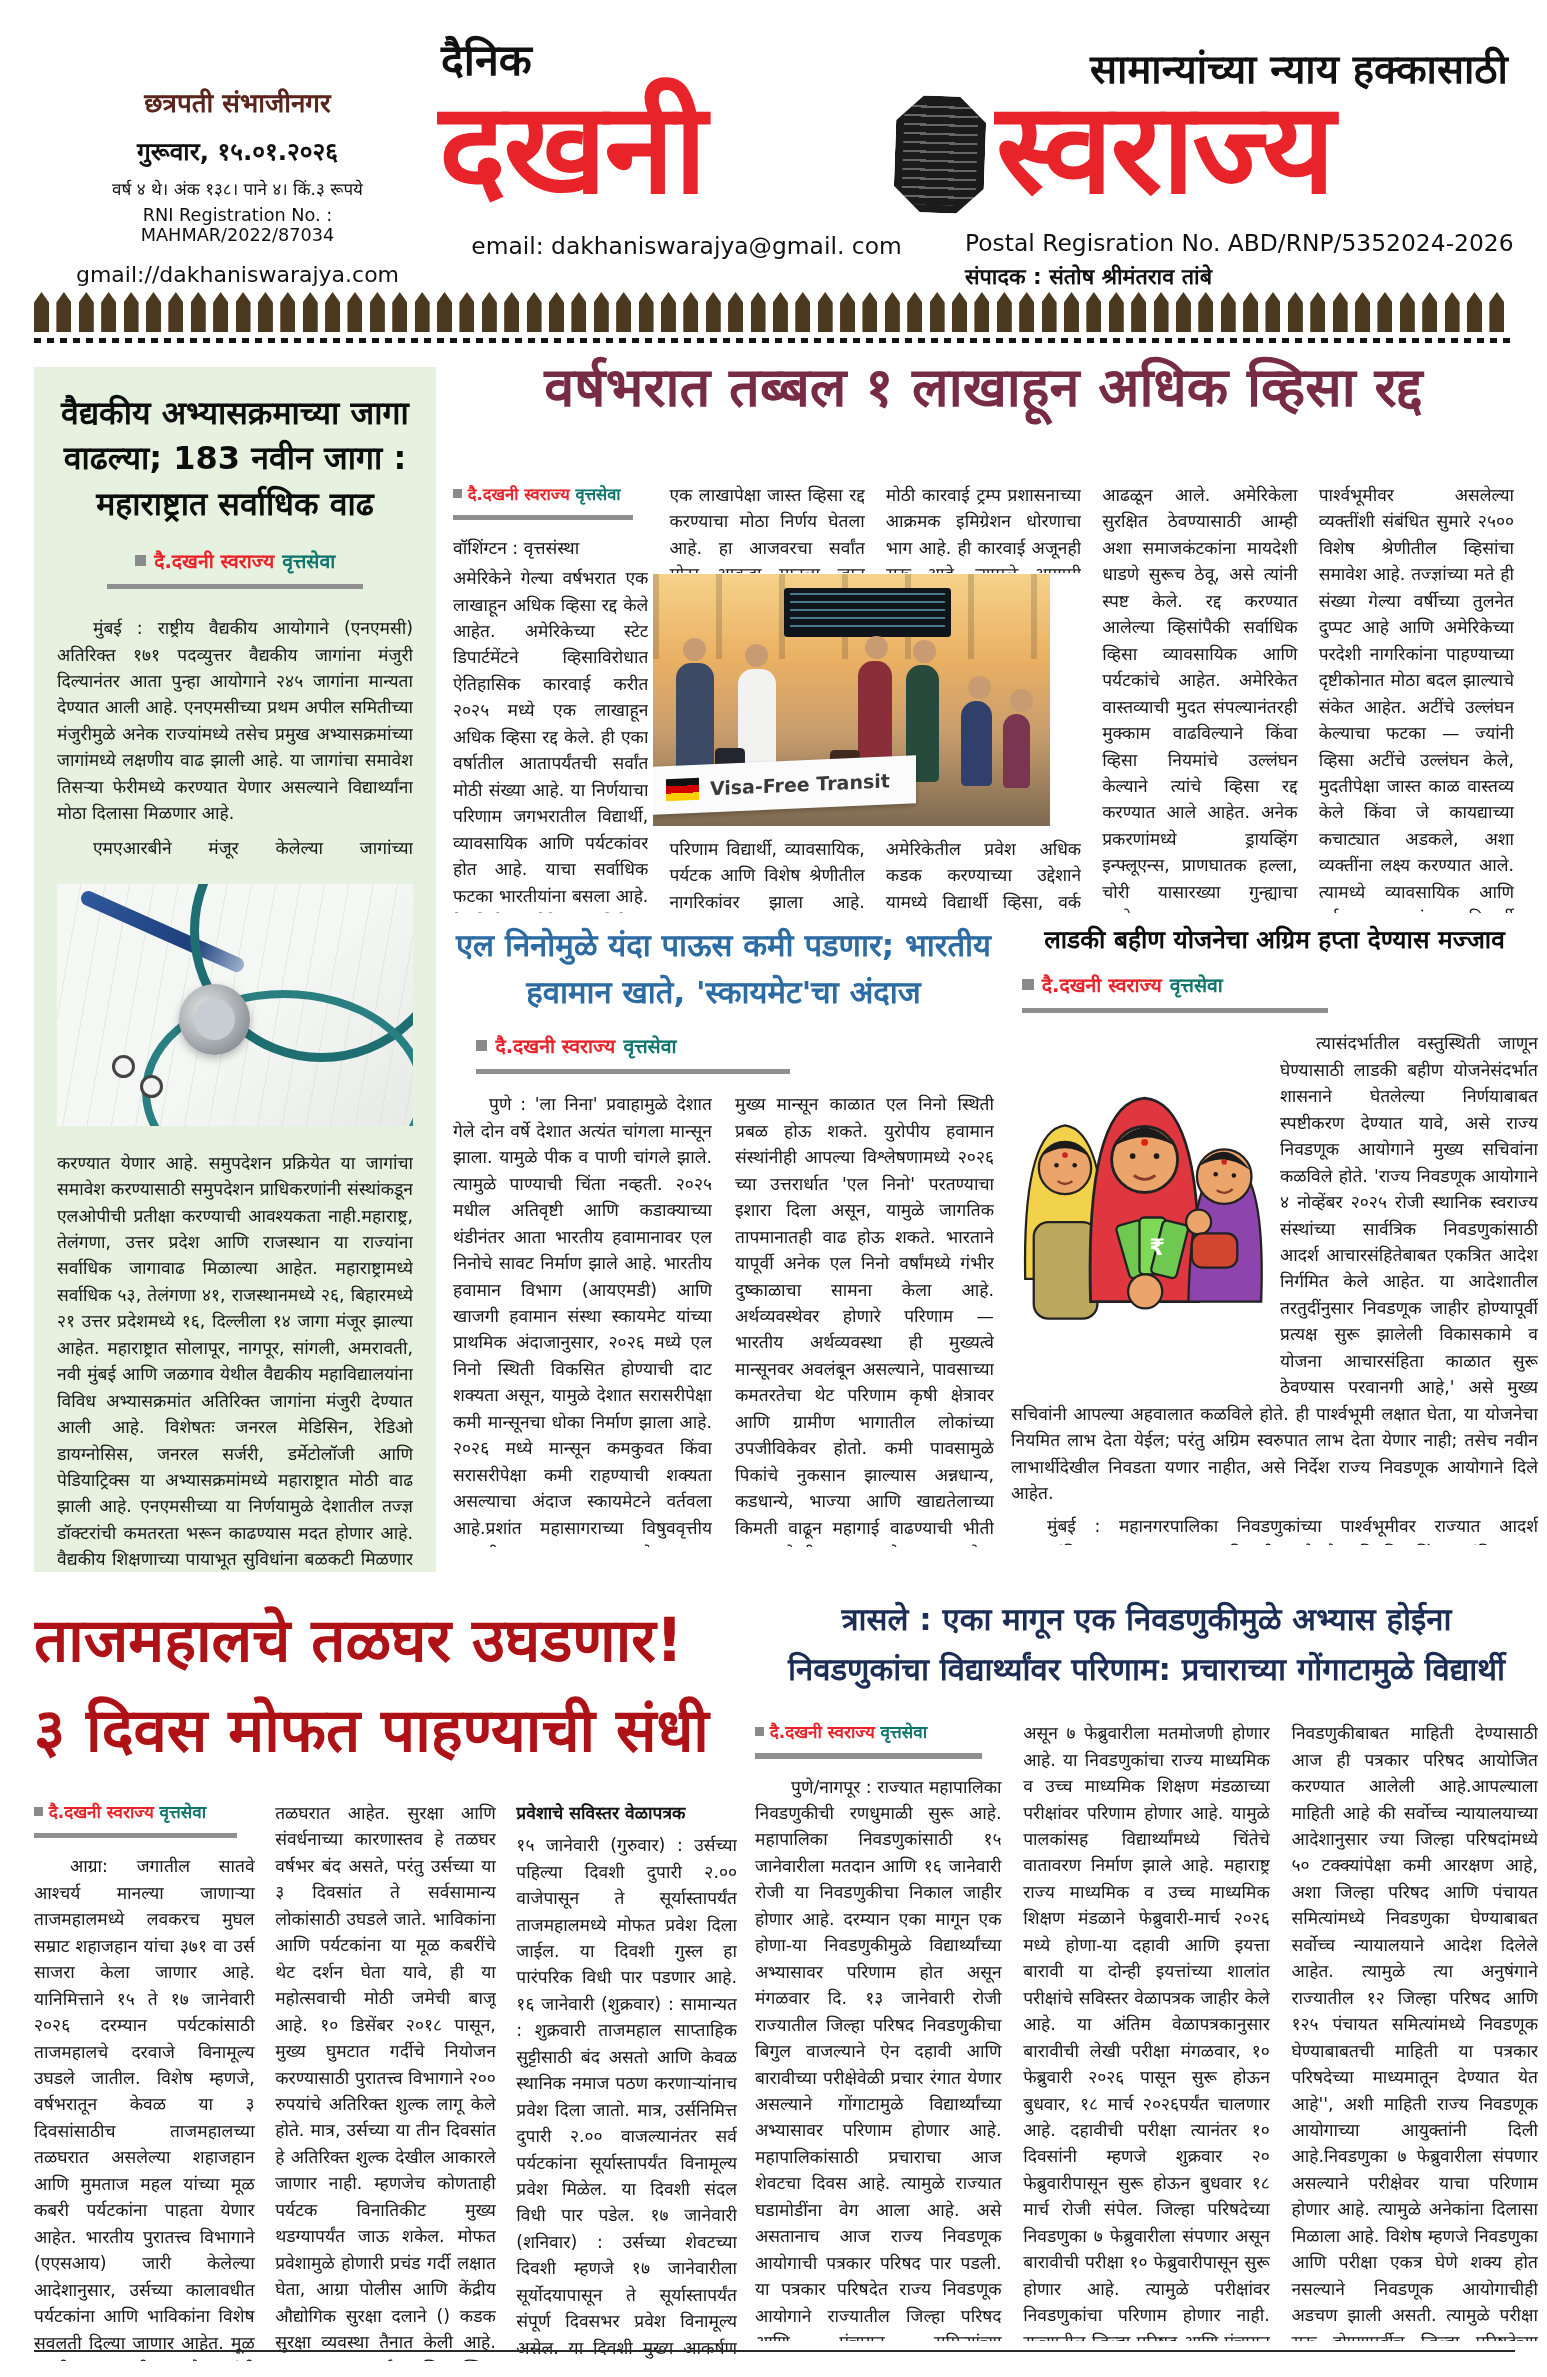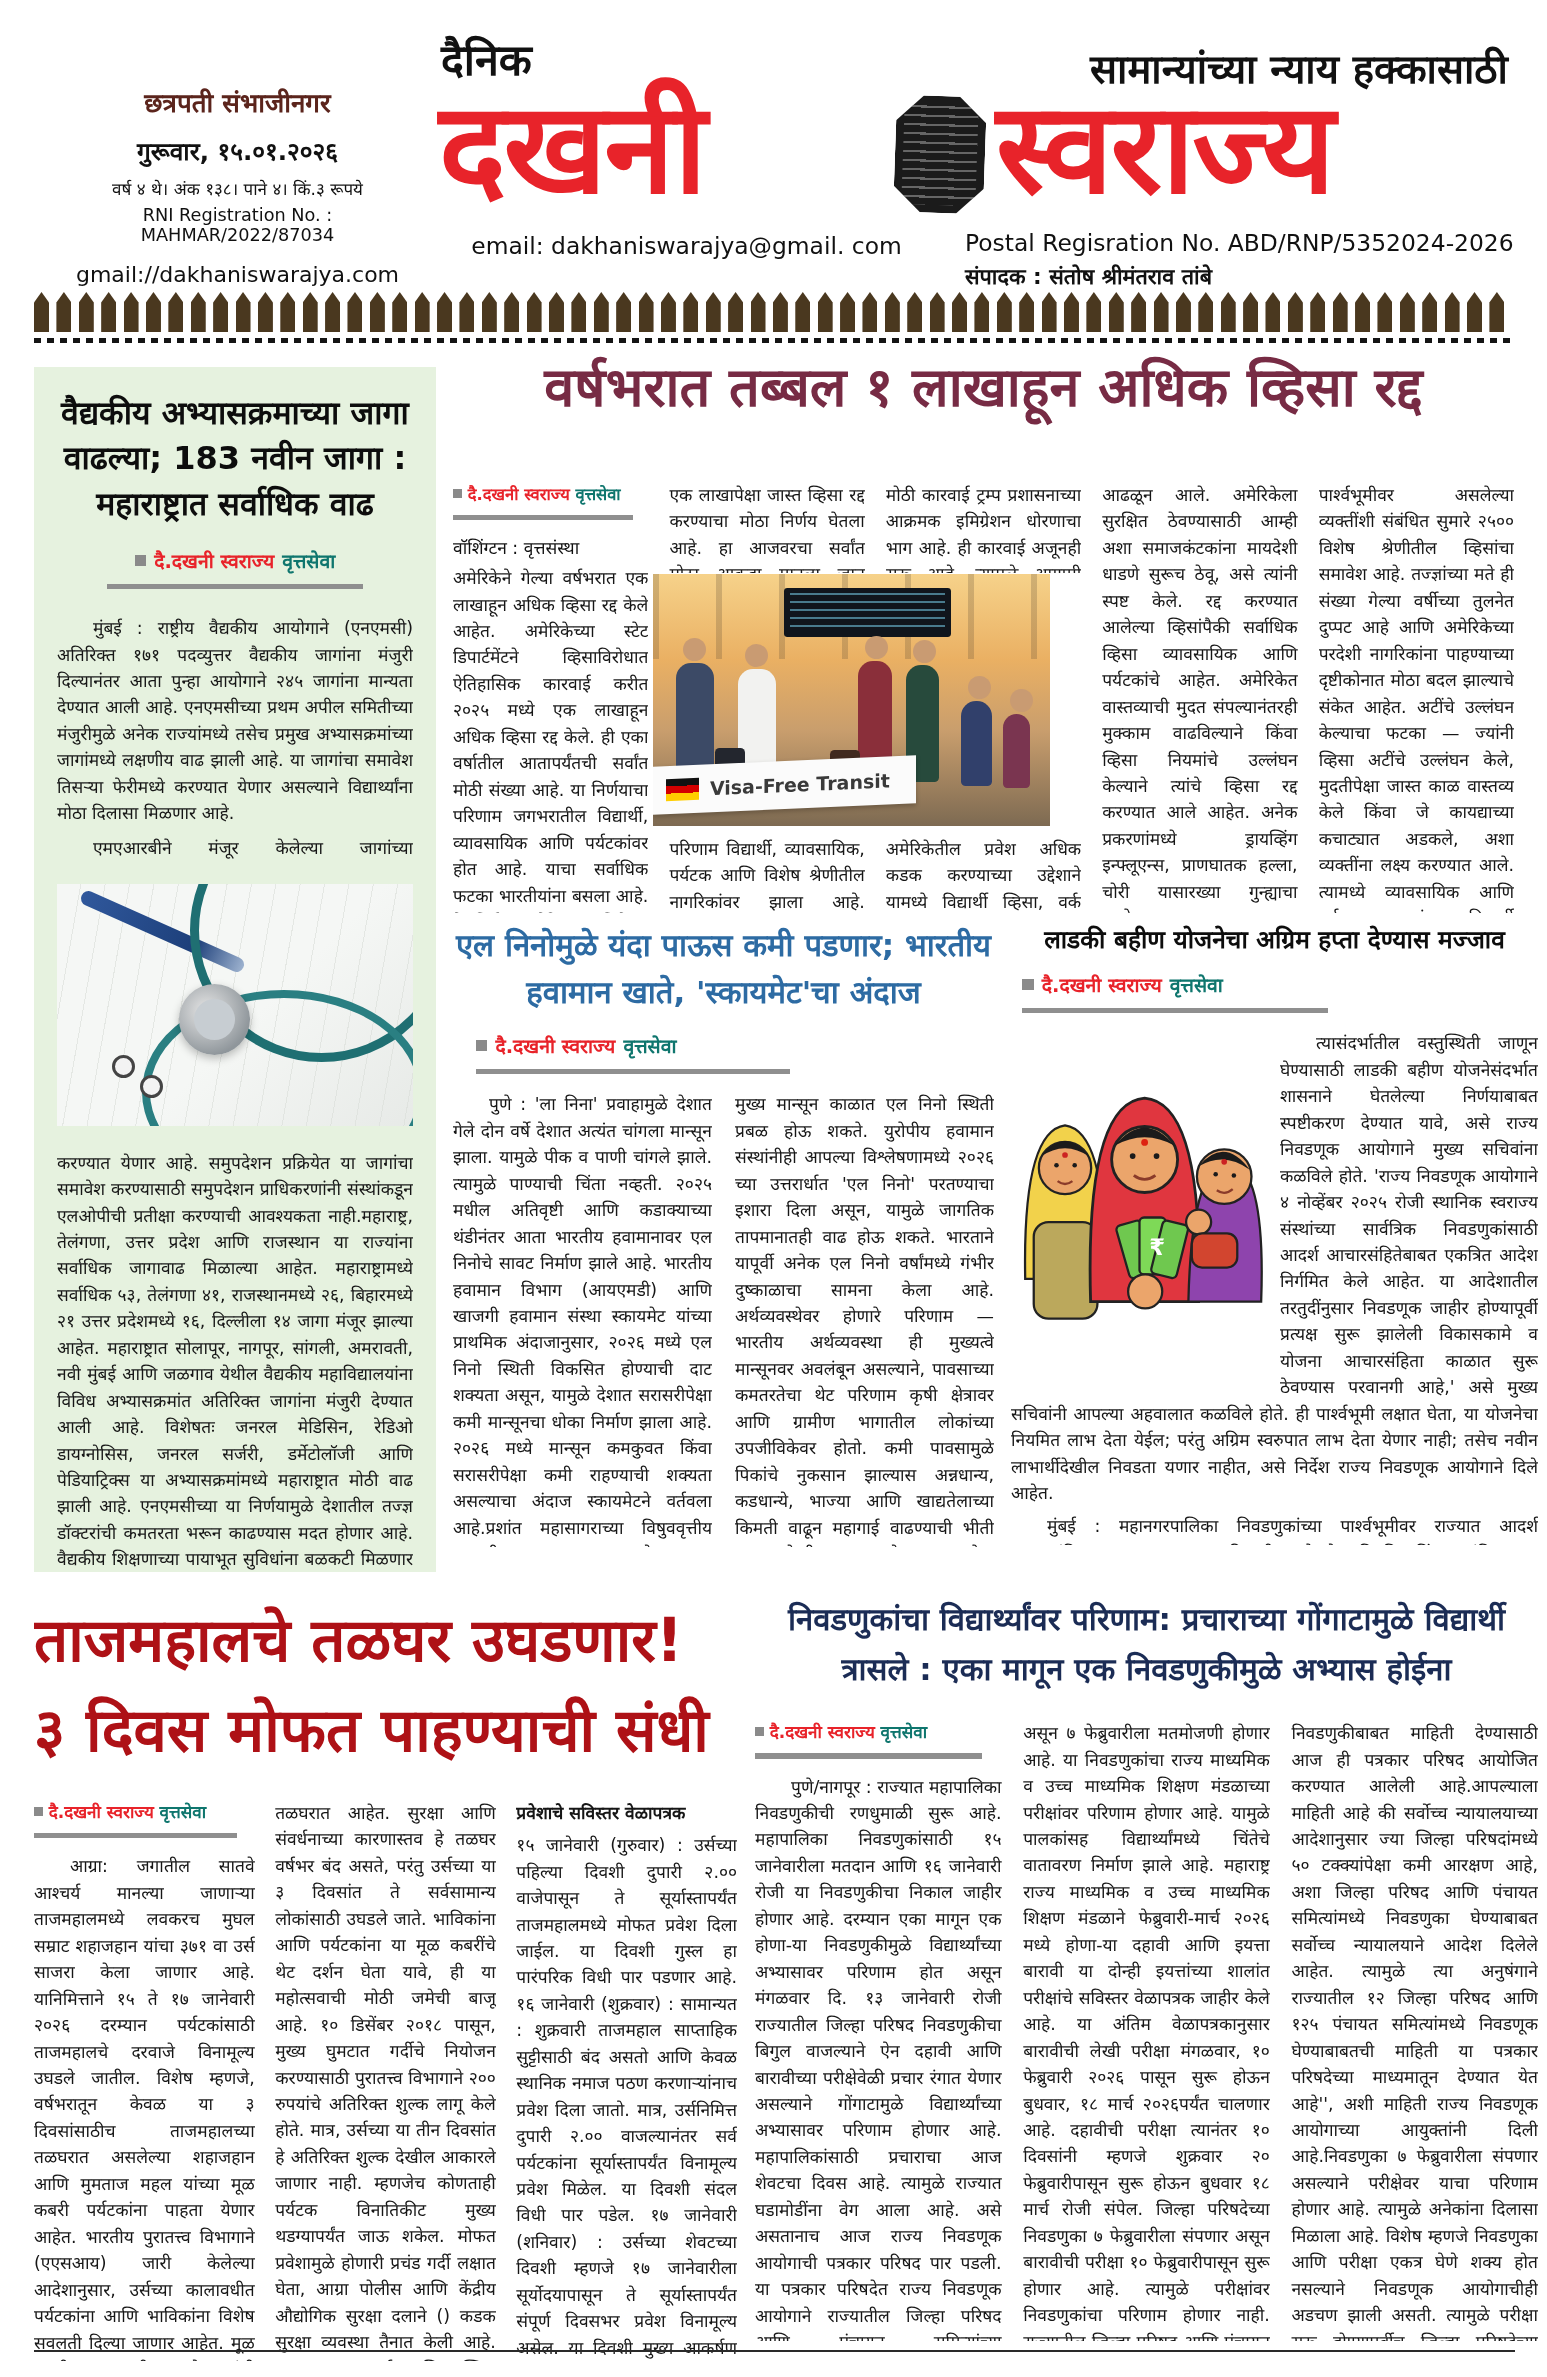--- a/index.html
+++ b/index.html
@@ -306,22 +306,22 @@
     </div>
     <div>
       <div class="body-t subhead">प्रवेशाचे सविस्तर वेळापत्रक</div>
       <p class="body-t" style="margin:0;">१५ जानेवारी (गुरुवार) : उर्सच्या पहिल्या दिवशी दुपारी २.०० वाजेपासून ते सूर्यास्तापर्यंत ताजमहालमध्ये मोफत प्रवेश दिला जाईल. या दिवशी गुस्ल हा पारंपरिक विधी पार पडणार आहे. १६ जानेवारी (शुक्रवार) : सामान्यत : शुक्रवारी ताजमहाल साप्ताहिक सुट्टीसाठी बंद असतो आणि केवळ स्थानिक नमाज पठण करणाऱ्यांनाच प्रवेश दिला जातो. मात्र, उर्सनिमित्त दुपारी २.०० वाजल्यानंतर सर्व पर्यटकांना सूर्यास्तापर्यंत विनामूल्य प्रवेश मिळेल. या दिवशी संदल विधी पार पडेल. १७ जानेवारी (शनिवार) : उर्सच्या शेवटच्या दिवशी म्हणजे १७ जानेवारीला सूर्योदयापासून ते सूर्यास्तापर्यंत संपूर्ण दिवसभर प्रवेश विनामूल्य असेल. या दिवशी मुख्य आकर्षण असलेली १७२० मीटर लांब सतरंगी चादर अर्पण केली जाणार आहे.</p>
     </div>
   </div>
 </div>
 
 <div class="abs a6">
   <h2>
+    <div>त्रासले : एका मागून एक निवडणुकीमुळे अभ्यास होईना</div>
     <div>निवडणुकांचा विद्यार्थ्यांवर परिणाम: प्रचाराच्या गोंगाटामुळे विद्यार्थी</div>
-    <div>त्रासले : एका मागून एक निवडणुकीमुळे अभ्यास होईना</div>
   </h2>
   <div class="a6-cols">
     <div class="colbyline">
       <div class="byline">
         <span class="bysq"></span>
         <span class="byred">दै.दखनी स्वराज्य</span>
         <span class="bybk">वृत्तसेवा</span>
       </div>
       <div class="byrule"></div>
       <p class="body-t ind" style="margin:0;">पुणे/नागपूर : राज्यात महापालिका निवडणुकीची रणधुमाळी सुरू आहे. महापालिका निवडणुकांसाठी १५ जानेवारीला मतदान आणि १६ जानेवारी रोजी या निवडणुकीचा निकाल जाहीर होणार आहे. दरम्यान एका मागून एक होणा-या निवडणुकीमुळे विद्यार्थ्यांच्या अभ्यासावर परिणाम होत असून मंगळवार दि. १३ जानेवारी रोजी राज्यातील जिल्हा परिषद निवडणुकीचा बिगुल वाजल्याने ऐन दहावी आणि बारावीच्या परीक्षेवेळी प्रचार रंगात येणार असल्याने गोंगाटामुळे विद्यार्थ्यांच्या अभ्यासावर परिणाम होणार आहे. महापालिकांसाठी प्रचाराचा आज शेवटचा दिवस आहे. त्यामुळे राज्यात घडामोडींना वेग आला आहे. असे असतानाच आज राज्य निवडणूक आयोगाची पत्रकार परिषद पार पडली. या पत्रकार परिषदेत राज्य निवडणूक आयोगाने राज्यातील जिल्हा परिषद आणि पंचायत समित्यांच्या निवडणुकीबाबत मोठी घोषणा केली आहे. ५ फेब्रुवारीला निवडणूक होणार</p>

